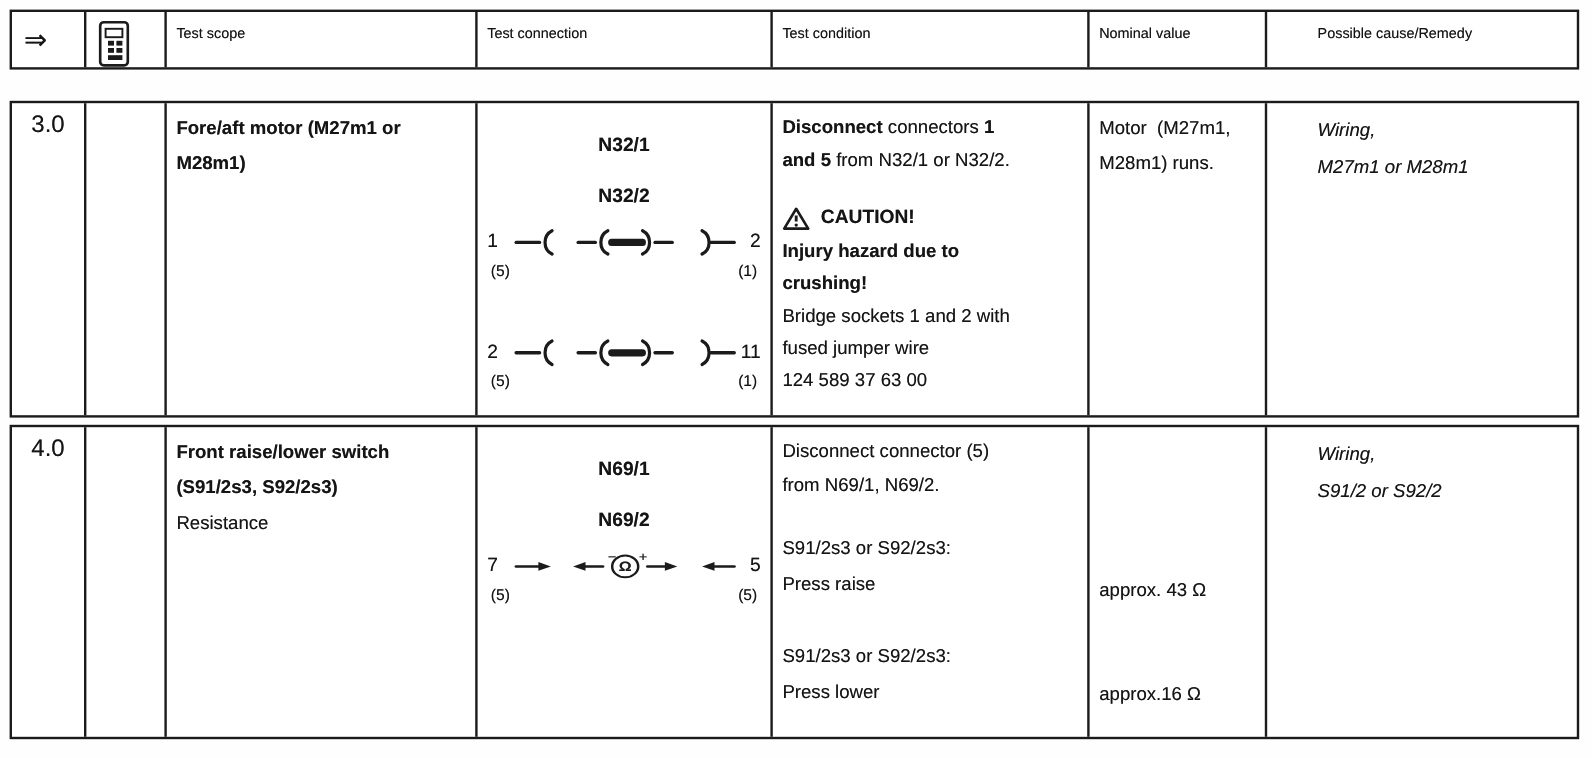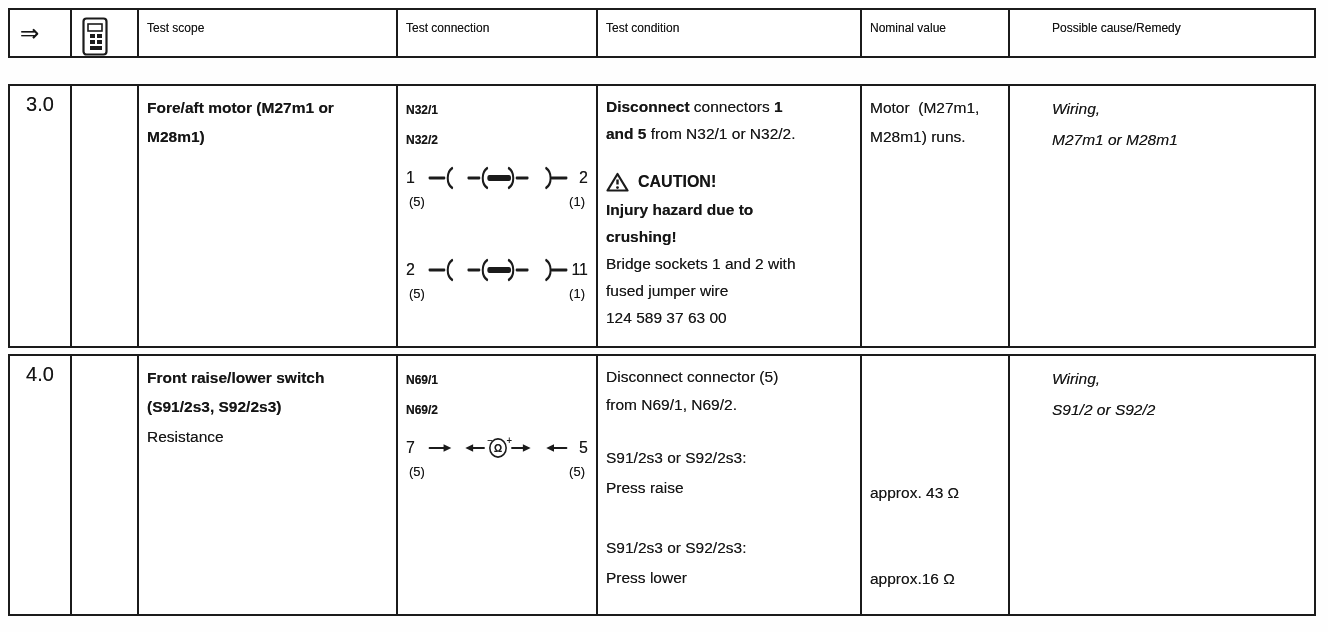--- a/index.html
+++ b/index.html
@@ -12,35 +12,35 @@
   .box{
     position:absolute;left:8px;width:1308px;
     border:2px solid #1b1b1b;display:flex;box-sizing:border-box;
     background:#fff;
   }
   #hdr{top:8px;height:50px;}
   #row3{top:84px;height:264px;}
   #row4{top:354px;height:262px;}
   .c{border-right:2px solid #1b1b1b;box-sizing:border-box;padding:7px 8px;position:relative;overflow:hidden;}
   .c:last-child{border-right:none;flex:1;padding-left:42px;}
-  .w1{width:62px}.w2{width:67px}.w3{width:259px}.w4{width:200px}.w5{width:264px}.w6{width:148px}
+  .w1{width:62px}.w2{width:67px}.w3{width:259px}.w4{width:246px}.w5{width:264px}.w6{width:148px}
   .hcell{font-size:12px;padding-top:8px;line-height:20px;}
   .arrow-cell{font-size:23px;line-height:26px;padding-top:10px;padding-left:10px;}
   .step{font-size:20px;text-align:center;}
   .bold{font-weight:700;}
   .scope-title{font-weight:700;line-height:29px;white-space:pre-wrap;}
   .scope-sub{line-height:29px;margin-top:1px;}
   .cond-line{line-height:27px;white-space:pre-wrap;}
   .caution-row{display:flex;align-items:center;gap:9px;margin-top:21px;height:28px;text-align:right;}
   .caution-label{font-weight:700;font-size:16px;}
   .hazard{font-weight:700;line-height:27px;white-space:pre-wrap;}
   .note{line-height:27px;white-space:pre-wrap;}
   .nominal{line-height:29px;white-space:pre-wrap;}
   .remedy{line-height:31px;white-space:pre-wrap;font-style:italic;}
-  .conn-label{font-size:12px;line-height:30px;}
+  .conn-label{text-align:center;font-size:16px;line-height:30px;margin-top:12px;}
   .conn-label:first-child{padding-top:2px;}
   .conn-row{display:flex;align-items:center;margin-top:10px;height:26px;}
   .conn-row.second{margin-top:48px;}
   .pin-l{width:22px;font-size:16px;flex:0 0 auto;}
   .pin-r{min-width:20px;text-align:right;font-size:16px;flex:0 0 auto;}
   .conn-svg{flex:1;height:26px;}
   .conn-sub{display:flex;justify-content:space-between;font-size:13px;line-height:14px;margin-top:4px;padding:0 3px;}
   .abs{position:absolute;left:8px;right:4px;}
   svg{display:block;}
 </style>

